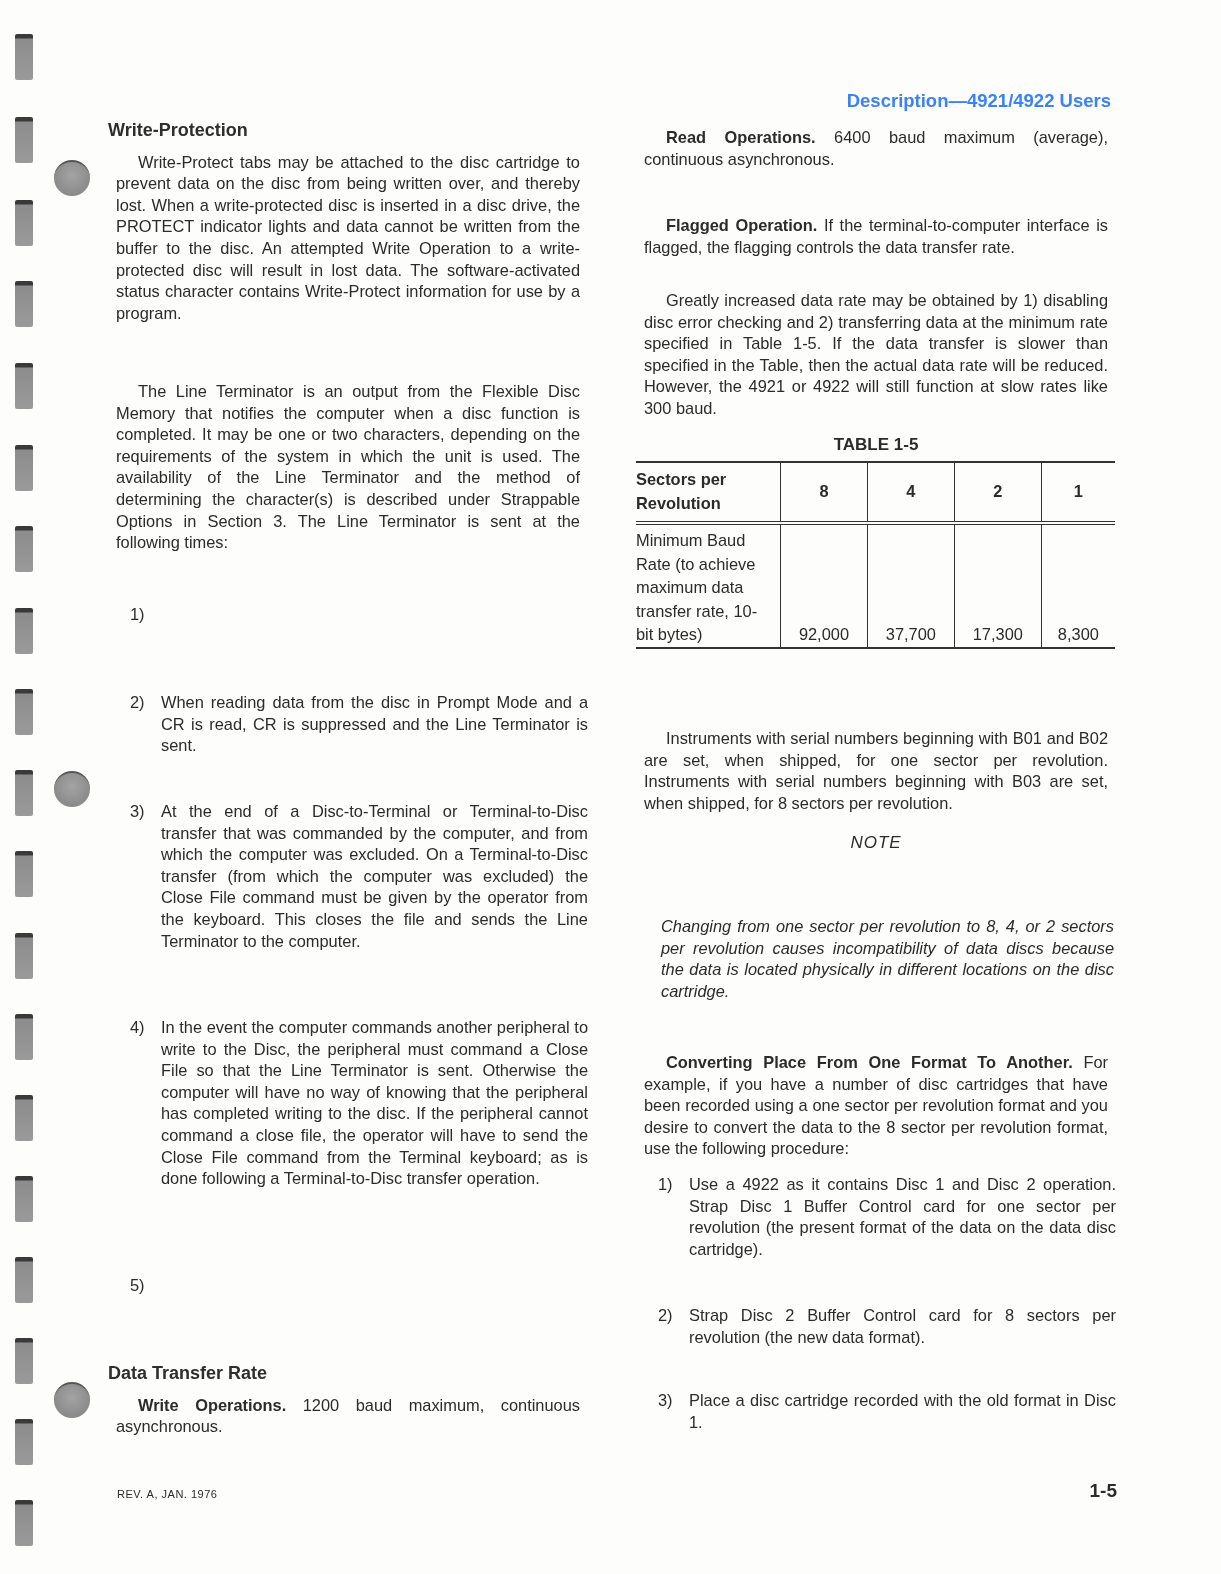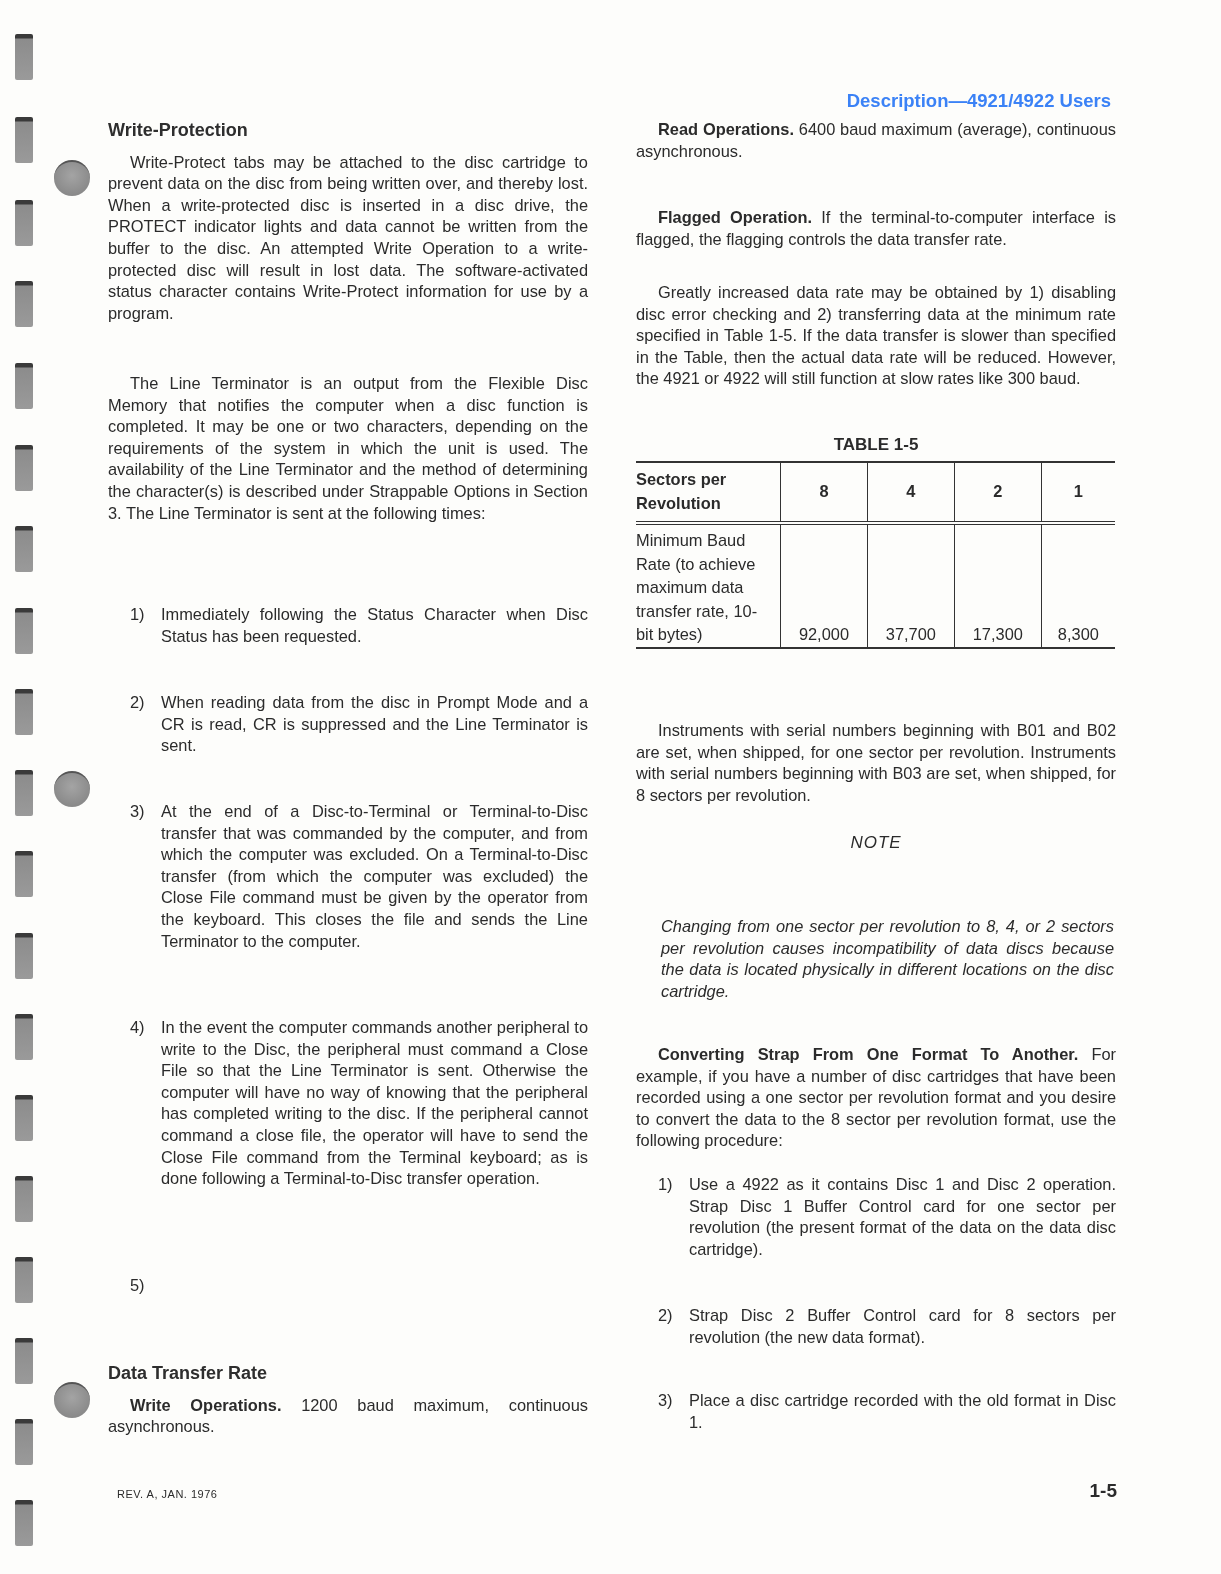--- a/index.html
+++ b/index.html
@@ -20,21 +20,21 @@
     box-sizing:border-box;
   }
   .running-head {
     position:absolute; right:110px; top:66px;
     font-weight:bold; font-size:18.5px; color:#3b82f6;margin-top:24px;
   }
   .col { position:absolute; font-size:16.4px; line-height:21.6px; }
   .col-left { left:108px; width:480px; }
   .col-right { left:636px; width:480px; }
   .h2 { font-weight:bold; font-size:18px; margin:0 0 10px 0; color:#2e2e2e; }
-  .para { margin:0; text-align:justify; text-indent:22px; }
+  .para { margin:8px; text-align:justify; text-indent:22px; }
   .run-in { font-weight:bold; }
   .list-item { position:relative; padding-left:53px; text-align:justify; margin:0; }
   .list-num { position:absolute; left:22px; top:0; }
   .note-title { text-align:center; font-style:italic; font-size:17px; letter-spacing:1px; }
   .note-body { font-style:italic; text-align:justify; padding:0 2px 0 25px; }
   .table-title { text-align:center; font-weight:bold; font-size:17px; }
   table.spec {
     position:absolute; left:636px; top:461px; width:479px;
     border-collapse:collapse; font-size:16.4px; line-height:23.6px;
   }
@@ -85,21 +85,20 @@
   <p class="para">Write-Protect tabs may be attached to the disc cartridge to prevent data on the disc from being written over, and thereby lost. When a write-protected disc is inserted in a disc drive, the PROTECT indicator lights and data cannot be written from the buffer to the disc. An attempted Write Operation to a write-protected disc will result in lost data. The software-activated status character contains Write-Protect information for use by a program.</p>
 </div>
 
 <div class="col col-left" style="top:373px">
   <p class="para">The Line Terminator is an output from the Flexible Disc Memory that notifies the computer when a disc function is completed. It may be one or two characters, depending on the requirements of the system in which the unit is used. The availability of the Line Terminator and the method of determining the character(s) is described under Strappable Options in Section 3. The Line Terminator is sent at the following times:</p>
 </div>
 
 <div class="col col-left" style="top:604px">
   <div class="list-item">
     <span class="list-num">1)</span>
-    <span>Immediately following the Status Character when Disc Status has been requested.</span>
   </div>
 </div>
 <div class="col col-left" style="top:692px">
   <div class="list-item">
     <span class="list-num">2)</span>
     <span>When reading data from the disc in Prompt Mode and a CR is read, CR is suppressed and the Line Terminator is sent.</span>
   </div>
 </div>
 <div class="col col-left" style="top:801px">
   <div class="list-item">
@@ -162,21 +161,21 @@
 <div class="col col-right" style="top:720px">
   <p class="para">Instruments with serial numbers beginning with B01 and B02 are set, when shipped, for one sector per revolution. Instruments with serial numbers beginning with B03 are set, when shipped, for 8 sectors per revolution.</p>
 </div>
 
 <div class="col col-right note-title" style="top:832px">NOTE</div>
 <div class="col col-right" style="top:916px">
   <div class="note-body">Changing from one sector per revolution to 8, 4, or 2 sectors per revolution causes incompatibility of data discs because the data is located physically in different locations on the disc cartridge.</div>
 </div>
 
 <div class="col col-right" style="top:1044px">
-  <p class="para"><span class="run-in">Converting Strap From One Format To Another.</span><span> For example, if you have a number of disc cartridges that have been recorded using a one sector per revolution format and you desire to convert the data to the 8 sector per revolution format, use the following procedure:</span></p>
+  <p class="para"><span class="run-in">Converting Place From One Format To Another.</span><span> For example, if you have a number of disc cartridges that have been recorded using a one sector per revolution format and you desire to convert the data to the 8 sector per revolution format, use the following procedure:</span></p>
 </div>
 
 <div class="col col-right" style="top:1174px">
   <div class="list-item">
     <span class="list-num">1)</span>
     <span>Use a 4922 as it contains Disc 1 and Disc 2 operation. Strap Disc 1 Buffer Control card for one sector per revolution (the present format of the data on the data disc cartridge).</span>
   </div>
 </div>
 <div class="col col-right" style="top:1305px">
   <div class="list-item">

